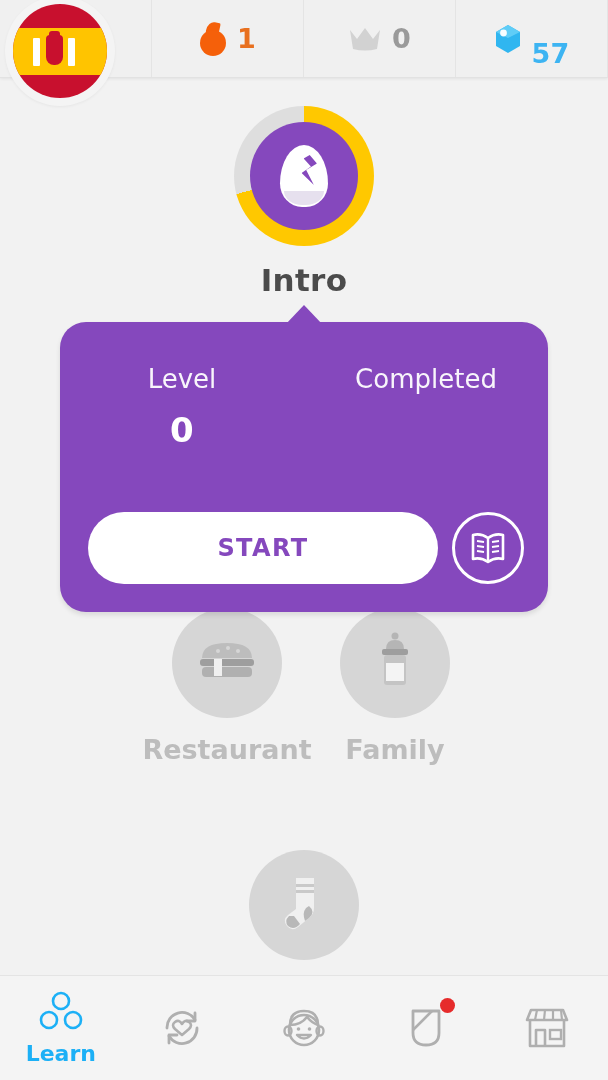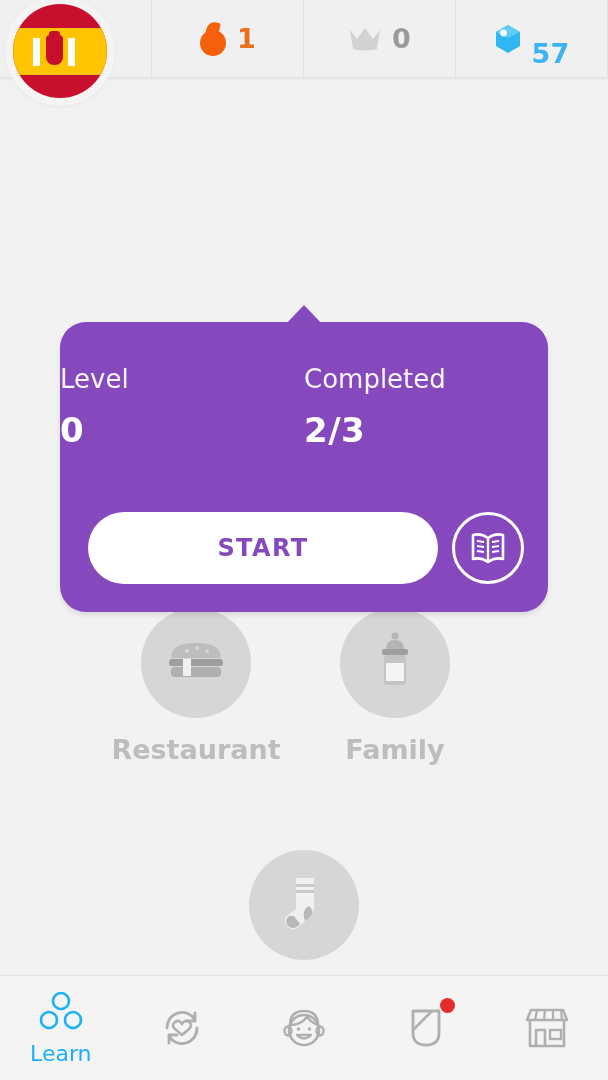--- a/index.html
+++ b/index.html
@@ -232,20 +232,21 @@
     width: 38px; height: 20px;
     background: #8548bd;
     clip-path: polygon(50% 0, 100% 100%, 0 100%);
   }
   #popup-stats {
     display: flex;
     padding: 42px 0 0 0;
   }
   .stat {
     flex: 1;
+    text-align: center;
     color: #ffffff;
   }
   .stat .slabel {
     font-size: 26px;
     font-weight: 400;
     opacity: 0.95;
   }
   .stat .svalue {
     font-size: 34px;
     font-weight: 700;
@@ -300,21 +301,21 @@
     display: flex;
     align-items: center;
     justify-content: center;
   }
   .skill .slabel {
     margin-top: 16px;
     font-size: 27px;
     color: #bdbdbd;
     font-weight: 600;
   }
-  #skill-restaurant { top: 530px; left: 106px; }
+  #skill-restaurant { top: 530px; left: 137px; }
   #skill-family     { top: 530px; left: 305px; }
   #skill-clothing   { top: 772px; left: 214px; }
 
   
   #bottom-nav {
     position: absolute;
     bottom: 0; left: 0;
     width: 608px; height: 105px;
     background: #f4f4f4;
     border-top: 1px solid #e4e4e4;
@@ -328,21 +329,21 @@
     display: flex;
     flex-direction: column;
     align-items: center;
     justify-content: center;
     gap: 6px;
     cursor: pointer;
     position: relative;
   }
   .nav-label {
     font-size: 22px;
-    font-weight: 400;
+    font-weight: 700;
     color: #1cb0f6;
   }
   .nav-badge {
     position: absolute;
     top: 22px; left: 50%;
     margin-left: 14px;
     width: 15px; height: 15px;
     border-radius: 50%;
     background: #e62b2b;
   }
@@ -389,20 +390,33 @@
         <div class="pillar l"></div>
         <div class="shield"></div>
         <div class="pillar r"></div>
       </div>
     </div>
   </div>
 </div>
 
 <div id="tree">
 
+  <div id="intro-skill">
+    <div id="intro-ring">
+      <div class="ringbg"></div>
+      <div id="intro-inner">
+        <div class="egg">
+          <div class="shell"></div>
+          <div class="shade"></div>
+          <div class="crack"></div>
+        </div>
+      </div>
+    </div>
+    <div id="intro-label">Intro</div>
+  </div>
 
   <div class="skill" id="skill-restaurant">
     <div class="bubble">
       <svg width="62" height="46" viewBox="0 0 62 46">
         <path d="M6 18 Q6 3 31 3 Q56 3 56 18 Z" fill="#bdbdbd"></path>
         <circle cx="22" cy="11" r="2" fill="#d6d6d6"></circle>
         <circle cx="32" cy="8" r="2" fill="#d6d6d6"></circle>
         <circle cx="42" cy="11" r="2" fill="#d6d6d6"></circle>
         <rect x="4" y="19" width="54" height="7" rx="3" fill="#9e9e9e"></rect>
         <rect x="6" y="27" width="50" height="10" rx="4" fill="#b0b0b0"></rect>
@@ -441,21 +455,20 @@
   <div id="popup">
     <div id="popup-pointer"></div>
 
     <div id="popup-stats">
       <div class="stat">
         <div class="slabel">Level</div>
         <div class="svalue">0</div>
       </div>
       <div class="stat">
         <div class="slabel">Completed</div>
-        <div class="svalue">2/3</div>
       </div>
     </div>
 
     <div id="popup-actions">
       <button id="start-btn">START</button>
       <button id="tips-btn">
         <svg width="36" height="34" viewBox="0 0 36 34">
           <path d="M18 7 Q11 2 3 4 V28 Q11 26 18 31 Q25 26 33 28 V4 Q25 2 18 7 Z" fill="none" stroke="#ffffff" stroke-width="2.6" stroke-linejoin="round"></path>
           <line x1="18" y1="7" x2="18" y2="31" stroke="#ffffff" stroke-width="2.4"></line>
           <line x1="7" y1="10" x2="14" y2="11" stroke="#ffffff" stroke-width="2"></line>

